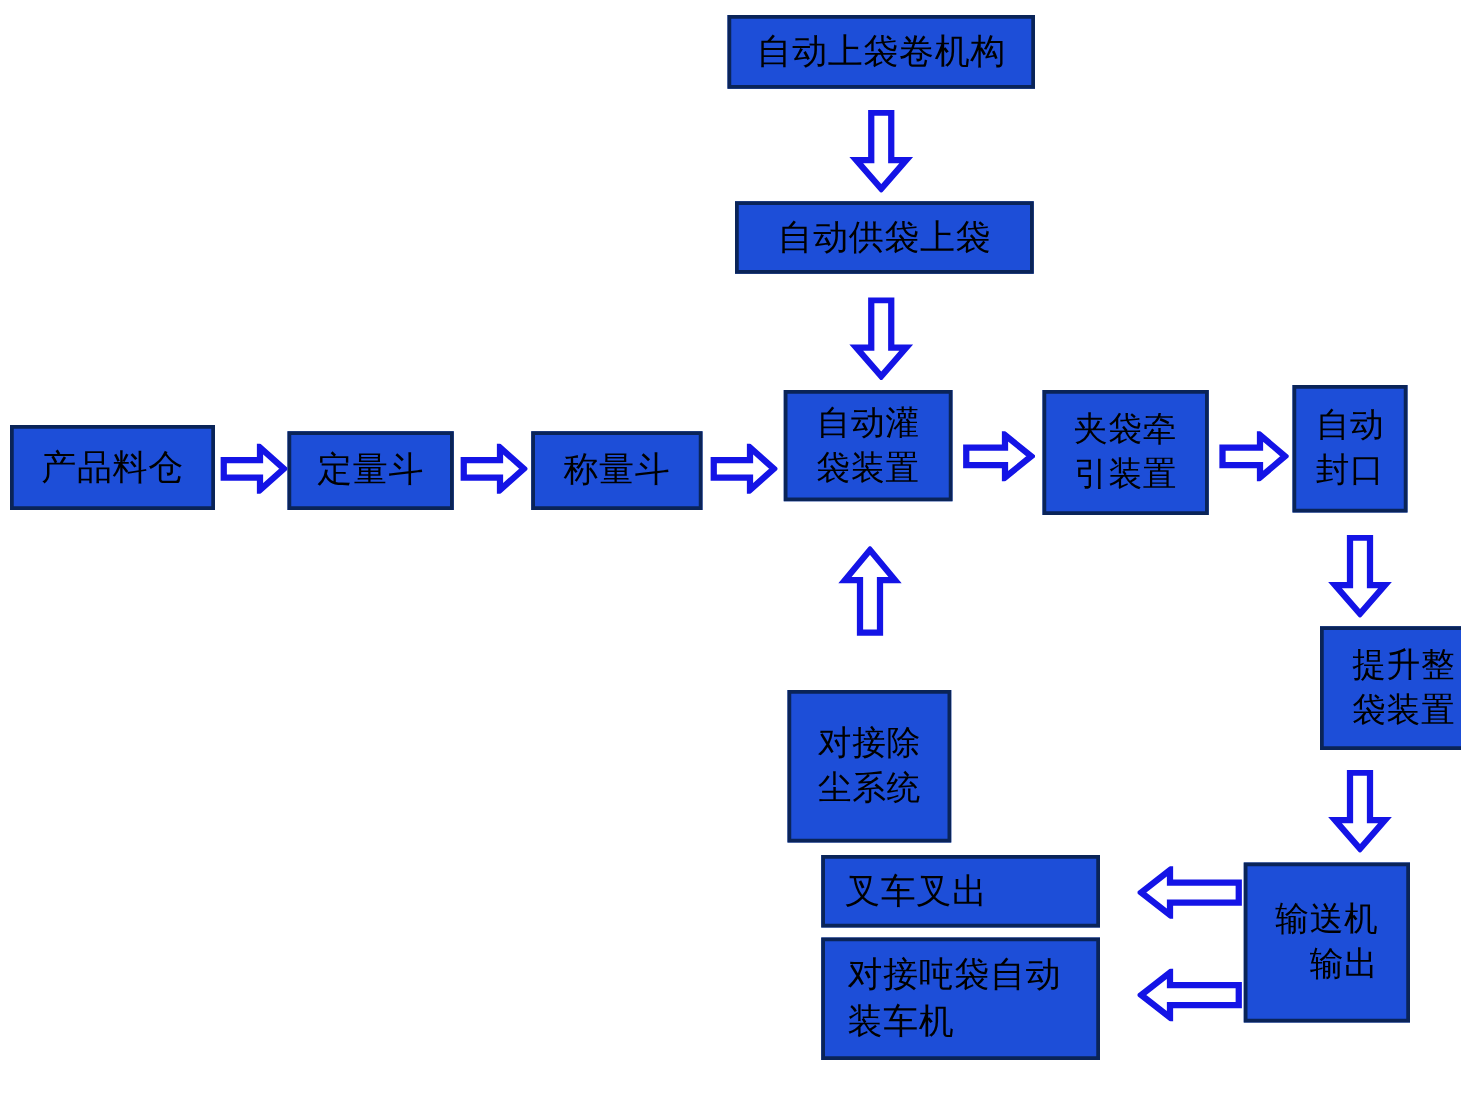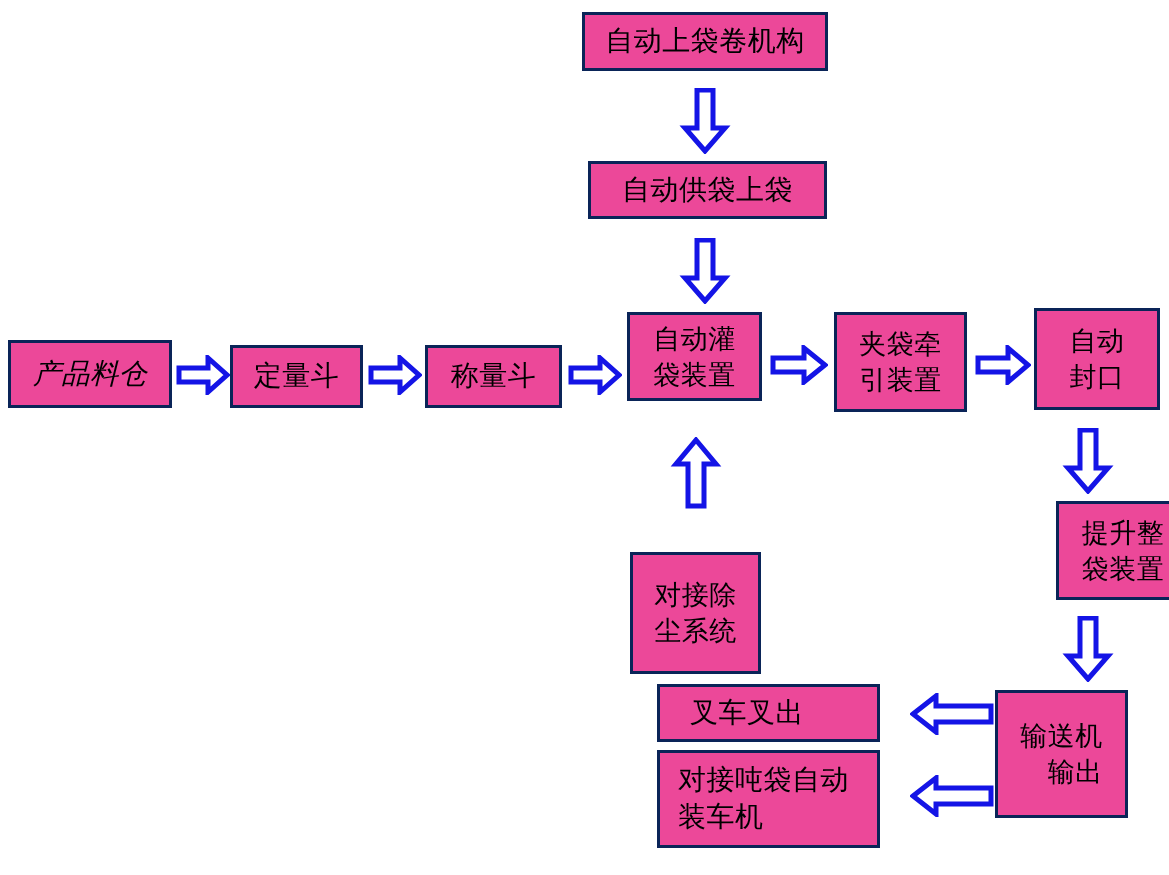--- a/index.html
+++ b/index.html
@@ -13,21 +13,21 @@
     width: 1169px;
     height: 875px;
     background: #ffffff;
     font-family: "DejaVu Serif", "Liberation Serif", serif;
     overflow: hidden;
   }
   .node {
     position: absolute;
     box-sizing: border-box;
     border: 3px solid #0a2458;
-    background: #ec4899;
+    background: #1d4ed8;
     display: flex;
     align-items: center;
     justify-content: center;
     color: #000000;
     line-height: 1.32;
     text-align: center;
     letter-spacing: 0.5px;
     white-space: pre-line;
   }
   .node.t-28 { font-size: 28px; }
@@ -48,45 +48,45 @@
 </style>
 </head>
 <body>
 
 <div id="canvas">
 
   <div class="node t-28" style="left:582px; top:12px; width:246px; height:59px;">自动上袋卷机构</div>
 
   <div class="node t-28" style="left:588px; top:161px; width:239px; height:58px;">自动供袋上袋</div>
 
-  <div class="node t-28" style="left:8px; top:340px; width:164px; height:68px;font-style:italic;">产品料仓</div>
+  <div class="node t-28" style="left:8px; top:340px; width:164px; height:68px;">产品料仓</div>
 
   <div class="node t-28" style="left:230px; top:345px; width:133px; height:63px;">定量斗</div>
 
   <div class="node t-28" style="left:425px; top:345px; width:137px; height:63px;text-align:center;">称量斗</div>
 
   <div class="node t-27" style="left:627px; top:312px; width:135px; height:89px;">自动灌
 袋装置</div>
 
   <div class="node t-27" style="left:834px; top:312px; width:133px; height:100px;">夹袋牵
 引装置</div>
 
-  <div class="node t-27" style="left:1034px; top:308px; width:126px; height:102px;">自动
+  <div class="node t-27" style="left:1034px; top:308px; width:92px; height:102px;">自动
 封口</div>
 
   <div class="node t-27" style="left:630px; top:513px; width:131px; height:122px;margin-top:39px;">对接除
 尘系统</div>
 
   <div class="node t-27" style="left:1056px; top:501px; width:134px; height:99px;">提升整
 袋装置</div>
 
   <div class="node t-27" style="left:995px; top:690px; width:133px; height:128px;text-align:right;">输送机
 输出</div>
 
-  <div class="node t-28" style="left:657px; top:684px; width:223px; height:58px; justify-content:flex-start; padding-left:30px;">叉车叉出</div>
+  <div class="node t-28" style="left:657px; top:684px; width:223px; height:58px; justify-content:flex-start; padding-left:16px;">叉车叉出</div>
 
   <div class="node t-28" style="left:657px; top:750px; width:223px; height:98px; justify-content:flex-start; padding-left:18px; text-align:left;">对接吨袋自动
 装车机</div>
 
   <div class="arrow" style="left:679px; top:88px;">
     <svg width="52" height="66" viewBox="0 0 52 66">
       <polygon class="shaft" points="18,2 34,2 34,40 46,40 26,63 6,40 18,40"></polygon>
     </svg>
   </div>
 

